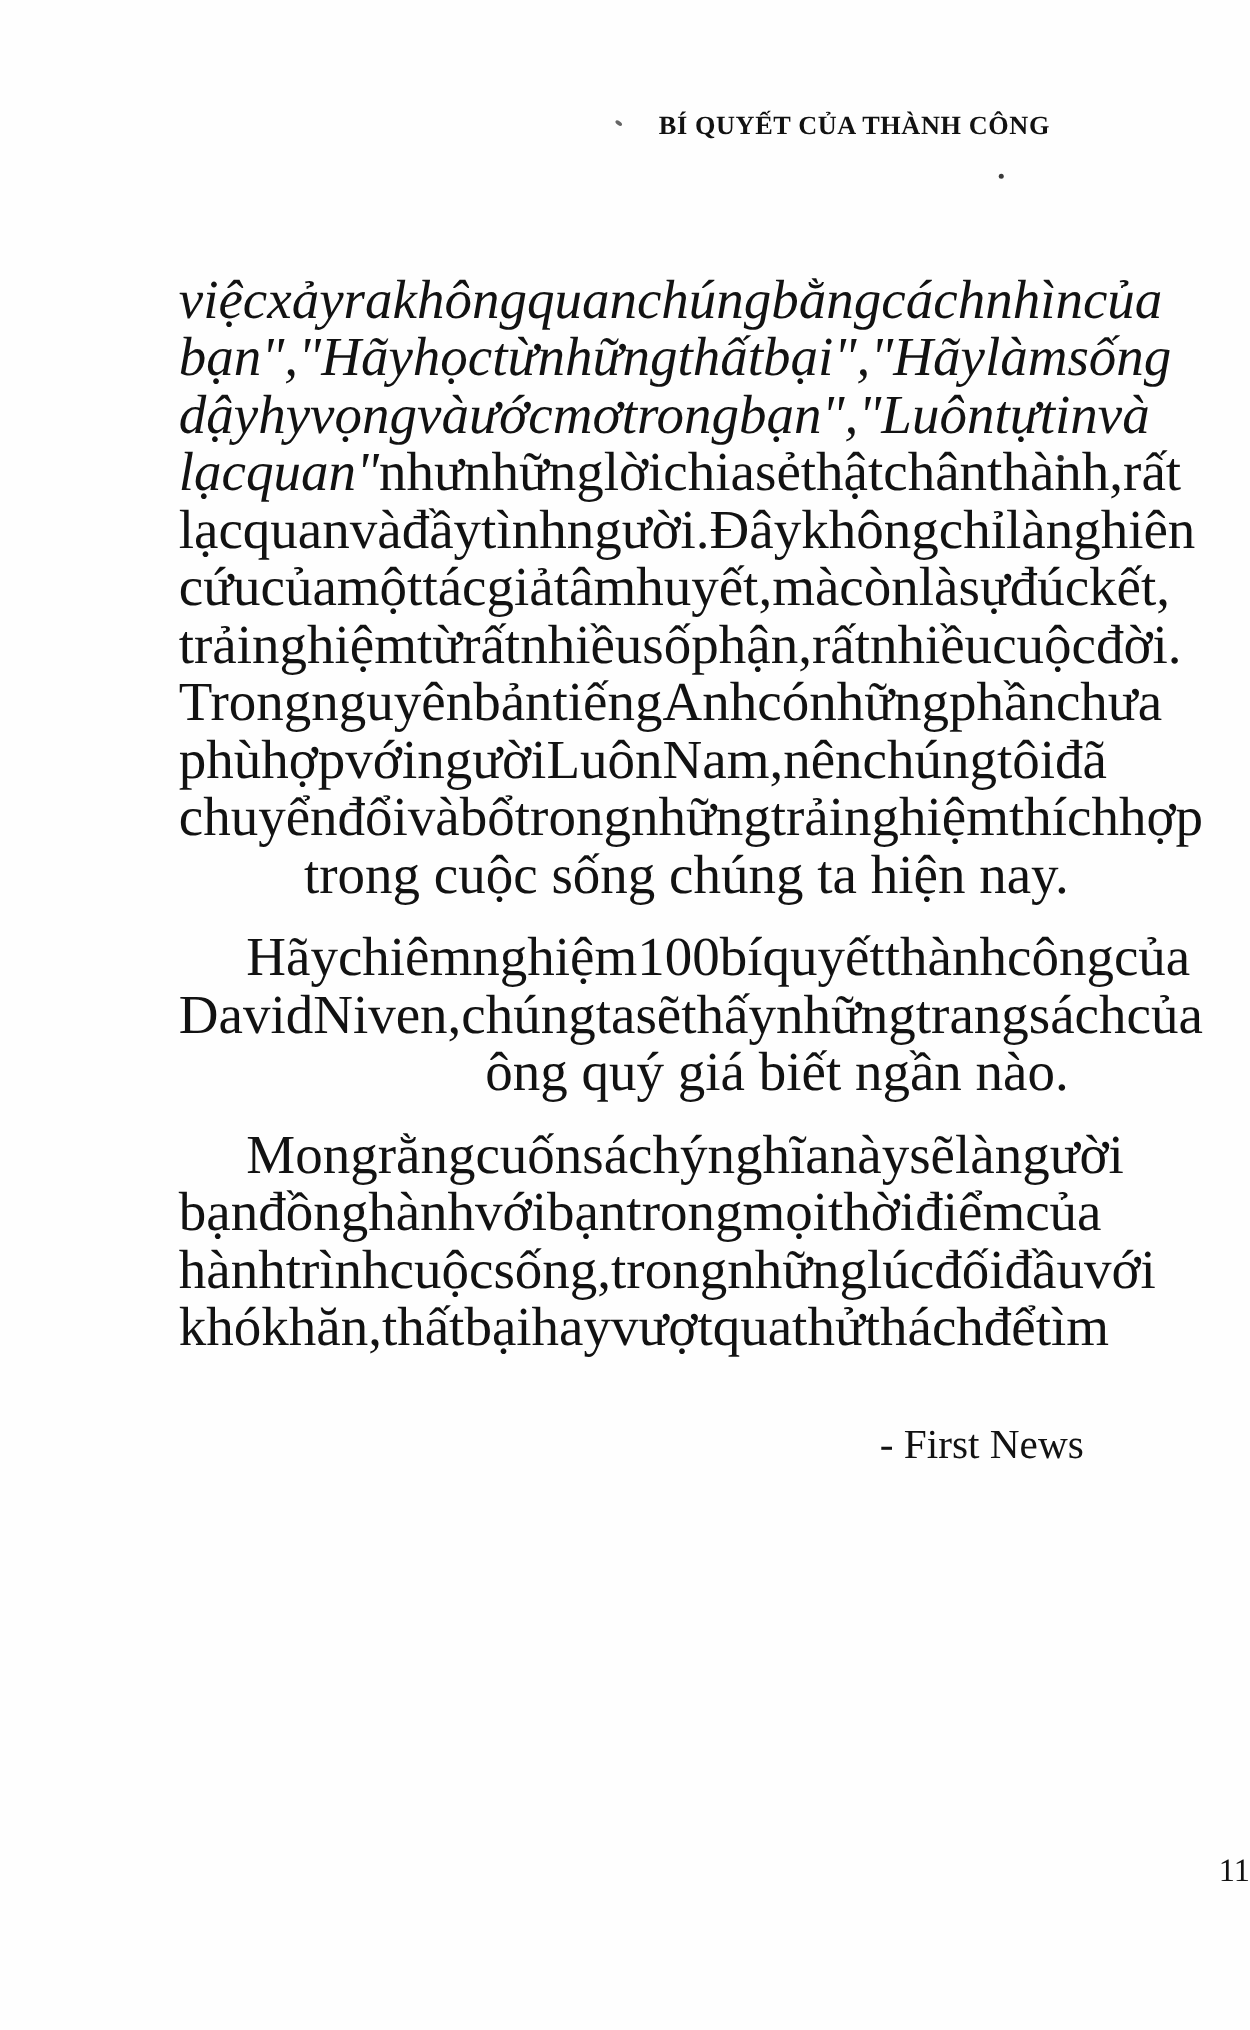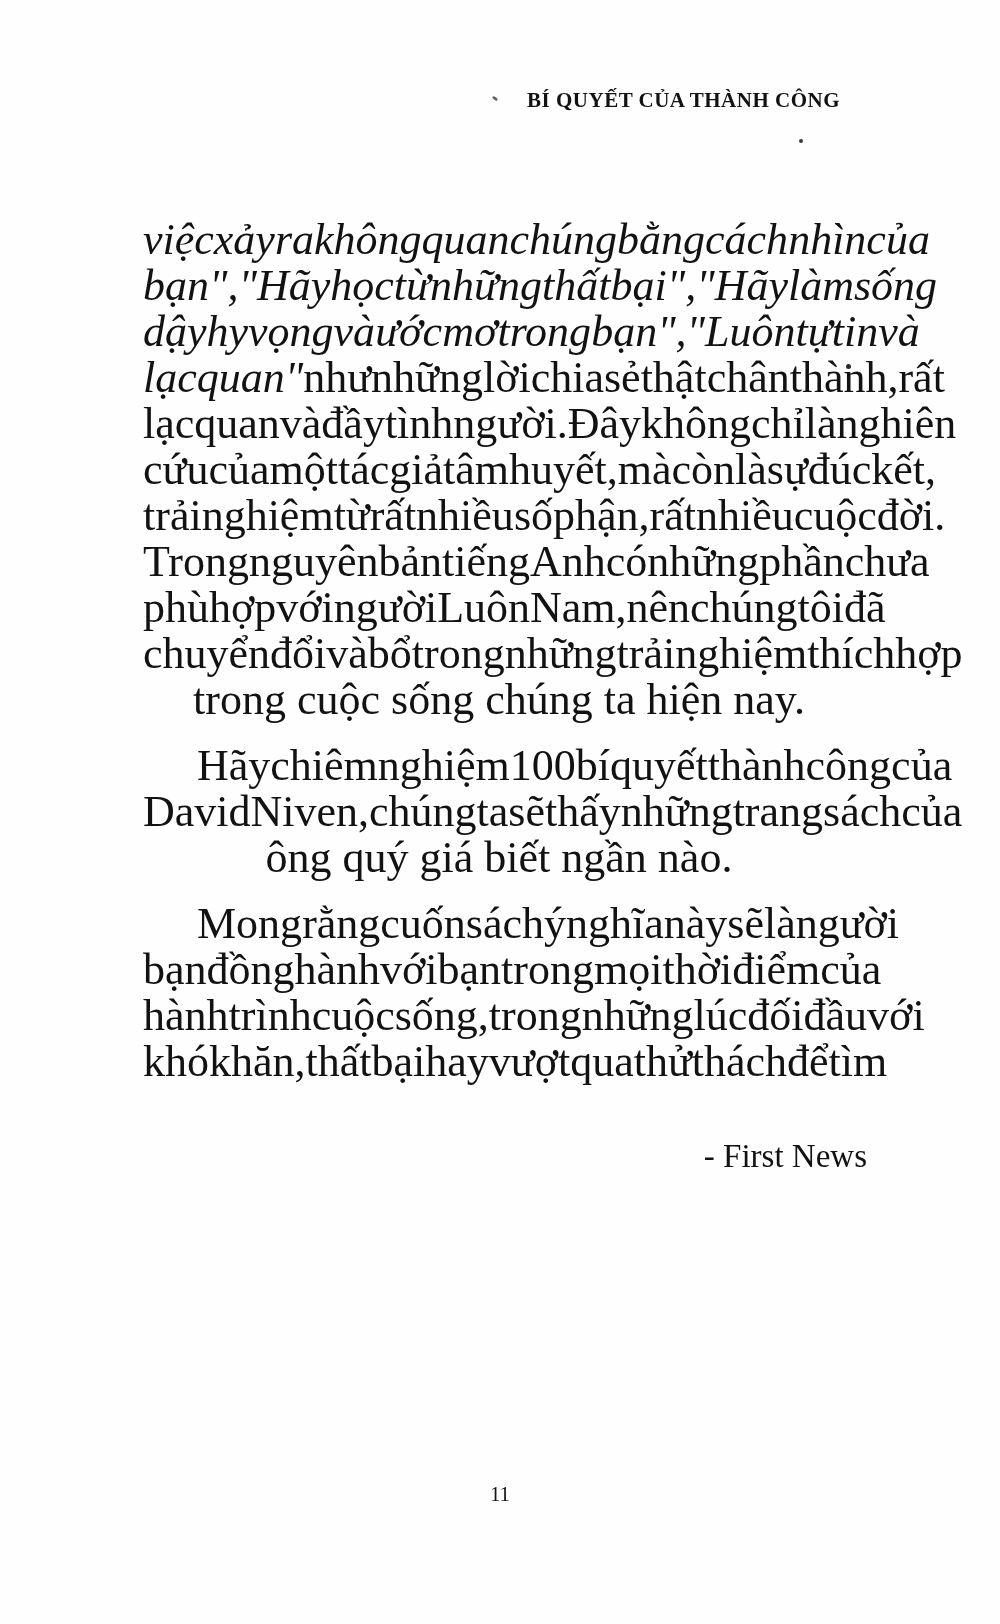--- a/index.html
+++ b/index.html
@@ -34,37 +34,37 @@
     line-height: 46px;
   }
   .paragraph + .paragraph { margin-top: 20px; }
   .line { height: 46px; }
   
   .line.just {
     display: flex;
     justify-content: space-between;
     white-space: nowrap;
   }
-  .line.last { text-align: center; }
+  .line.last { text-align: right; }
   .paragraph.indent .line:first-child { padding-left: 54px; }
   .it { font-style: italic; }
   .signature {
     position: absolute;
     top: 1138px;
     right: 133px;
     font-size: 33px;
     white-space: nowrap;
   }
   .page-number {
     position: absolute;
     top: 1482px;
     left: 0;
     width: 100%;
-    text-align: center;
-    font-size: 21px;
+    text-align: right;
+    font-size: 26px;
   }
   .speck {
     position: absolute;
     background: #444;
     border-radius: 50%;
   }
   .speck.s1 { left: 492px; top: 97px;  width: 6px; height: 3px; transform: rotate(35deg); background:#666; }
   .speck.s2 { left: 799px; top: 139px; width: 4px; height: 4px; background:#3a3a3a; }
   .speck.s3 { left: 846px; top: 364px; width: 5px; height: 5px; background:#2a2a2a; }
 </style>

